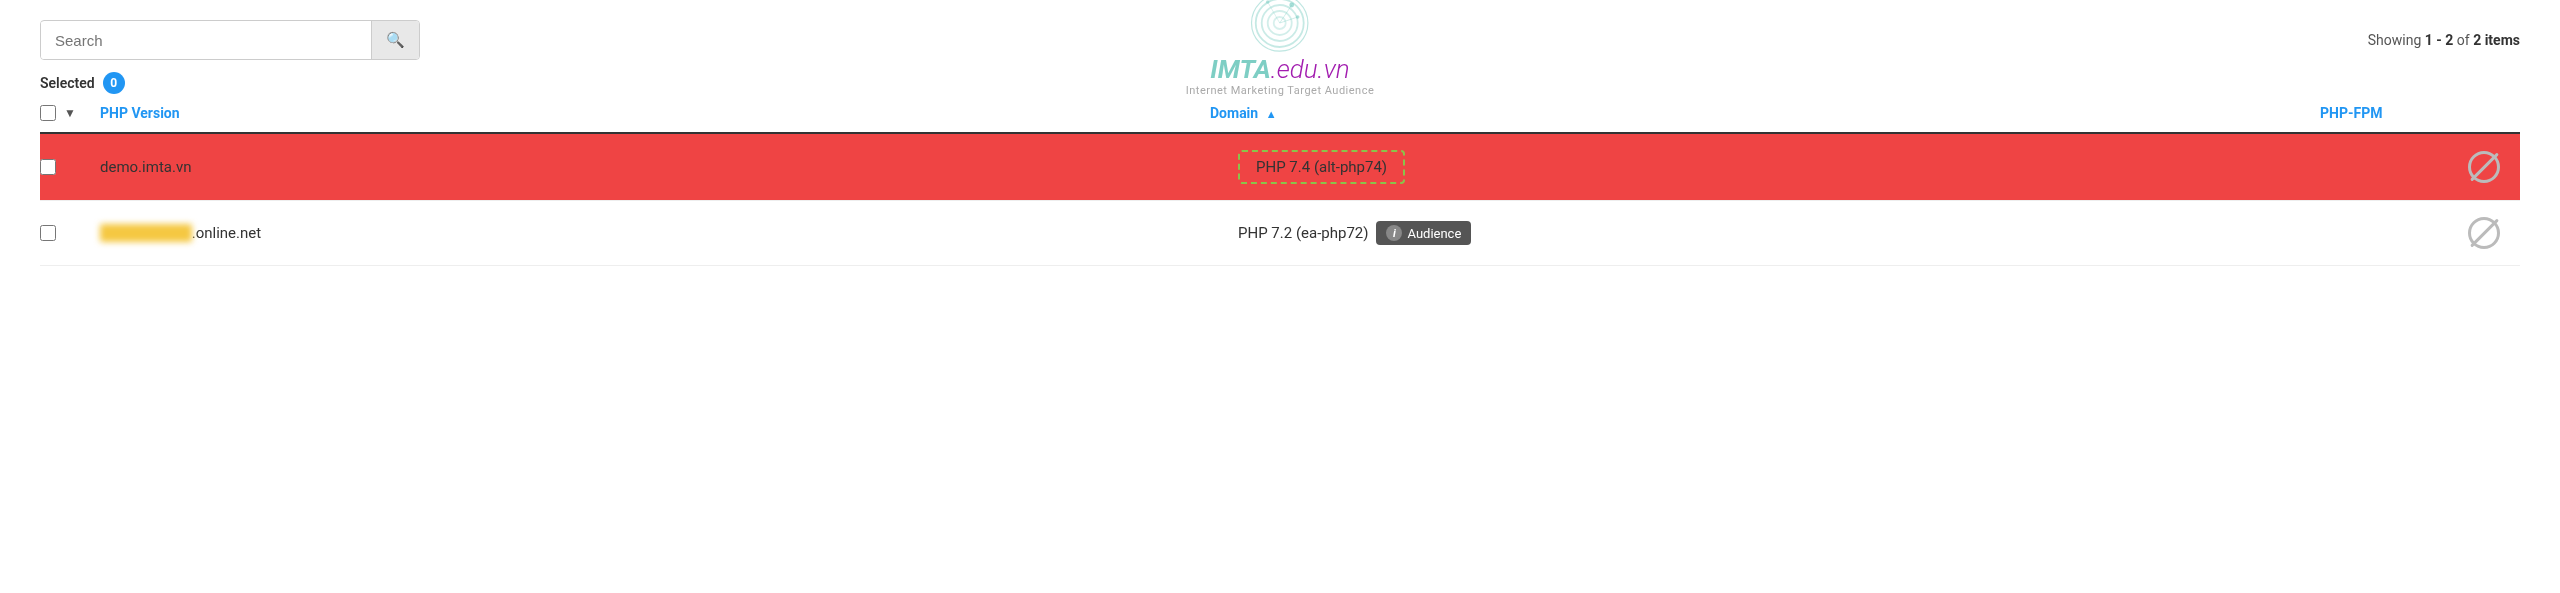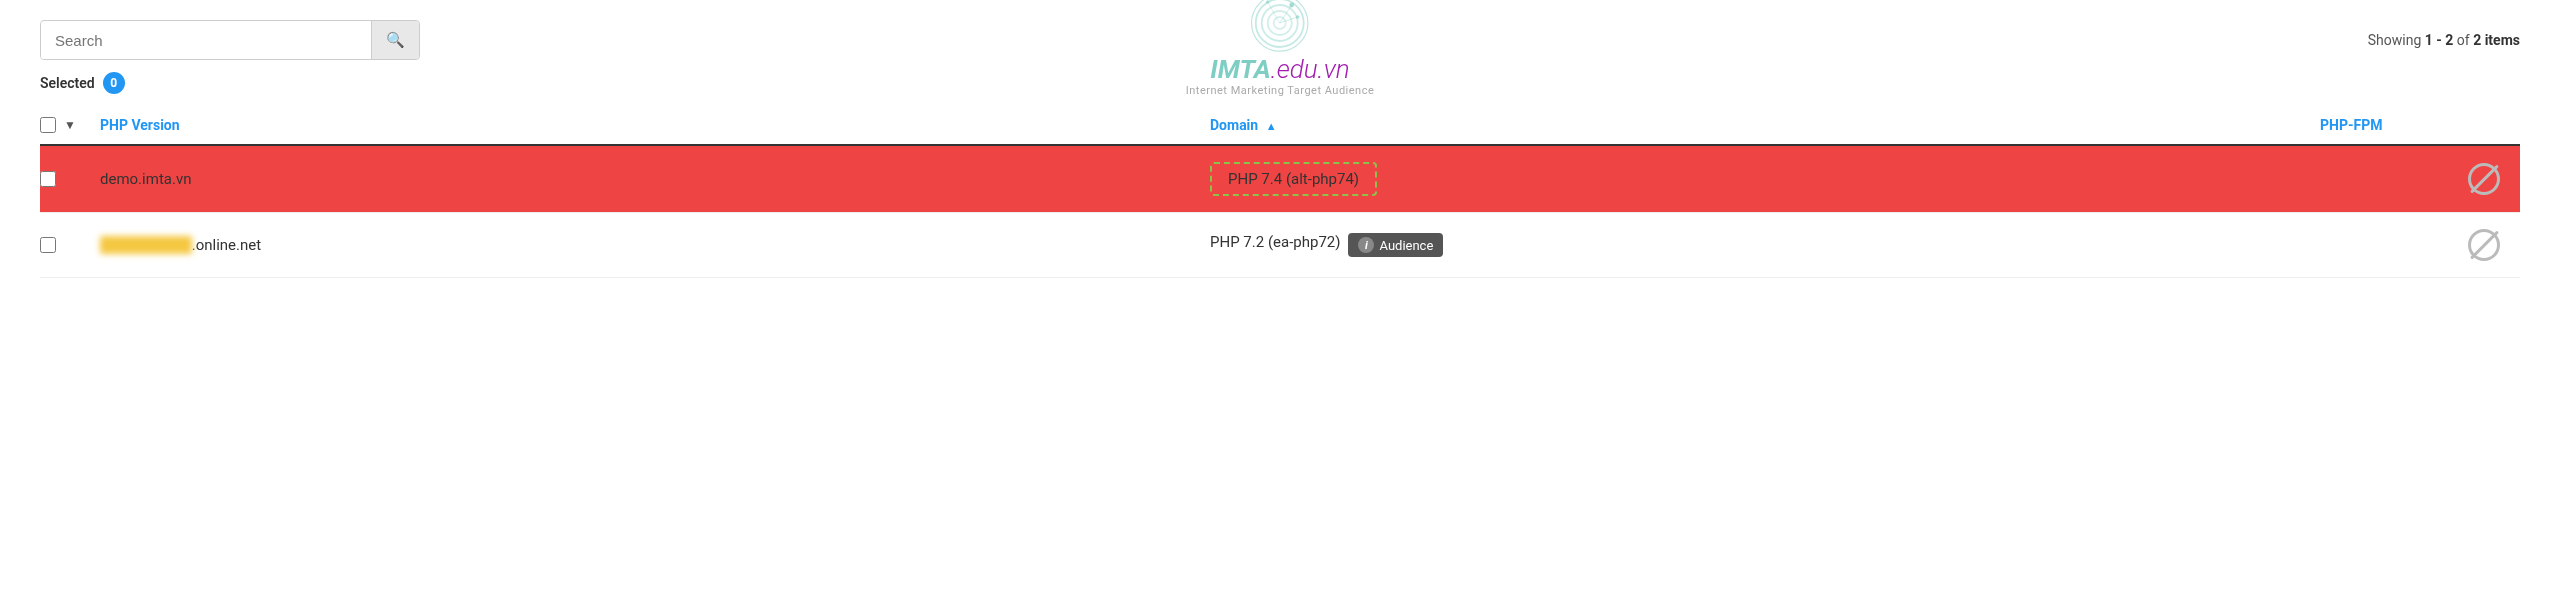--- a/index.html
+++ b/index.html
@@ -61,21 +61,20 @@
       font-size: 14px;
       color: #555;
     }
     .showing-info strong { font-weight: 700; color: #333; }
 
     
     .selected-row {
       display: flex;
       align-items: center;
       gap: 8px;
-      margin-bottom: 12px;
     }
     .selected-label {
       font-size: 14px;
       font-weight: 600;
       color: #333;
     }
     .selected-badge {
       background: #2196f3;
       color: #fff;
       border-radius: 50%;
@@ -150,24 +149,25 @@
       width: 16px;
       height: 16px;
       cursor: pointer;
     }
     .domain-cell {
       font-size: 15px;
       color: #333;
     }
     .php-cell {
       display: flex;
-      align-items: flex-start;
+      align-items: center;
       gap: 8px;
       font-size: 15px;
       color: #333;
+      margin-left: 28px;
     }
     .php-version-box {
       border: 2px dashed #8bc34a;
       padding: 6px 16px;
       border-radius: 4px;
       background: transparent;
       font-size: 15px;
       color: #333;
     }
     .inherited-badge {

